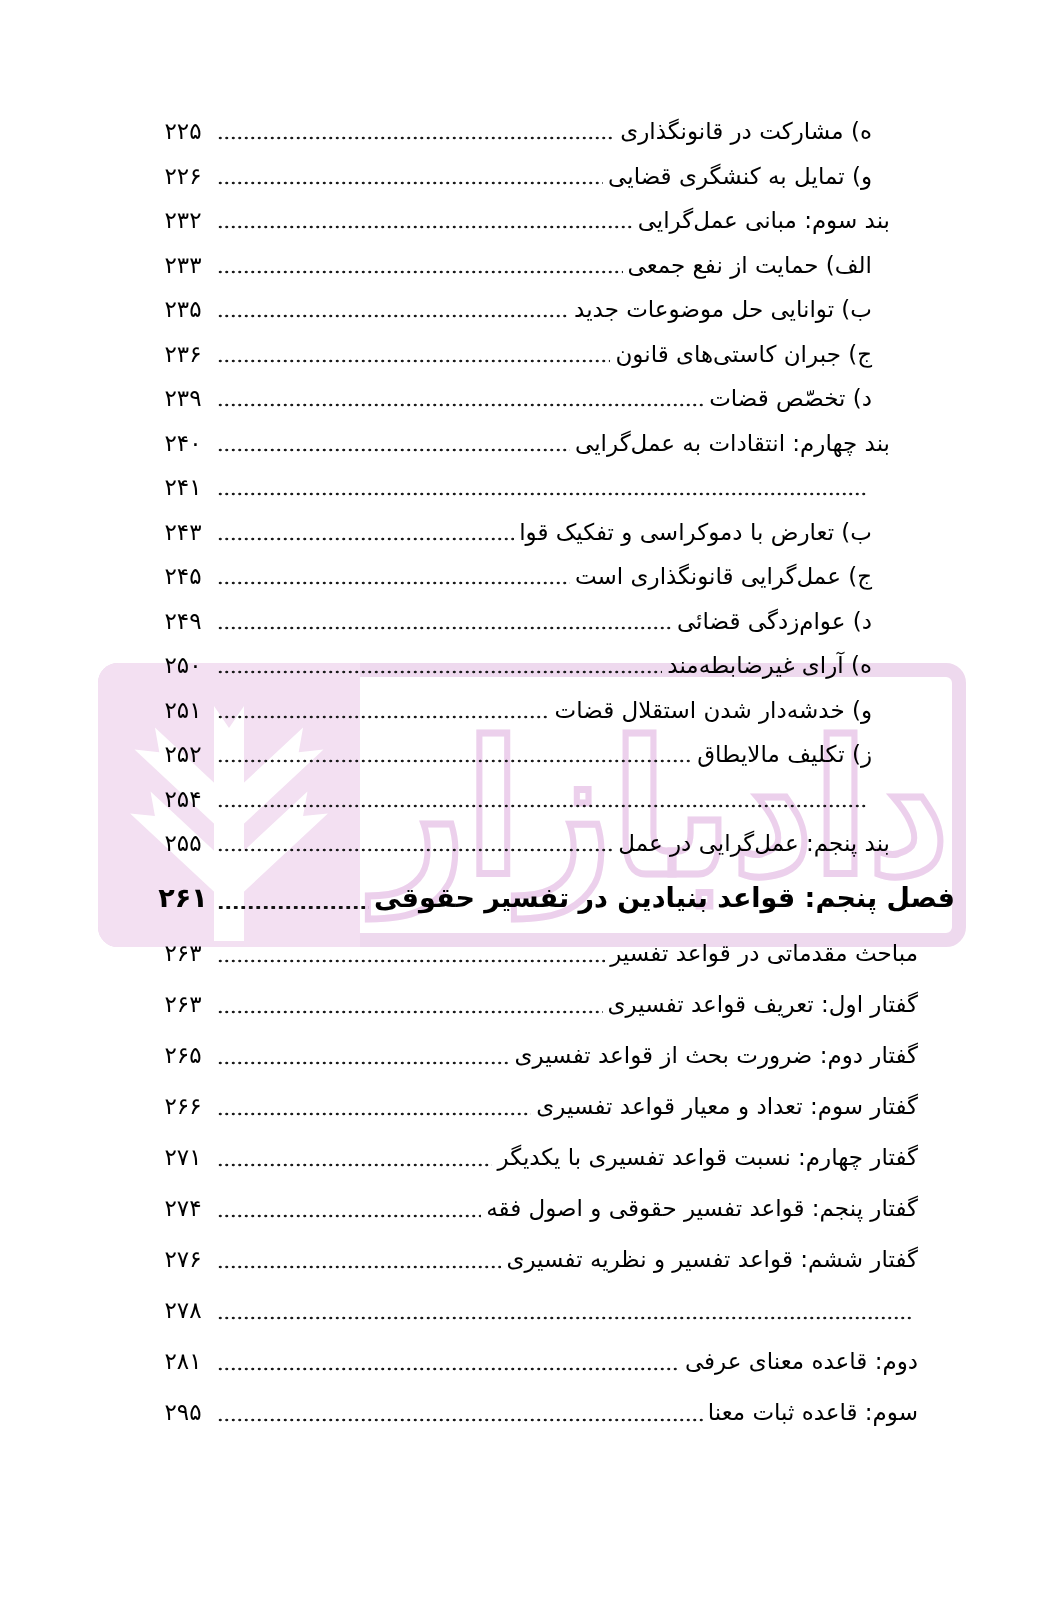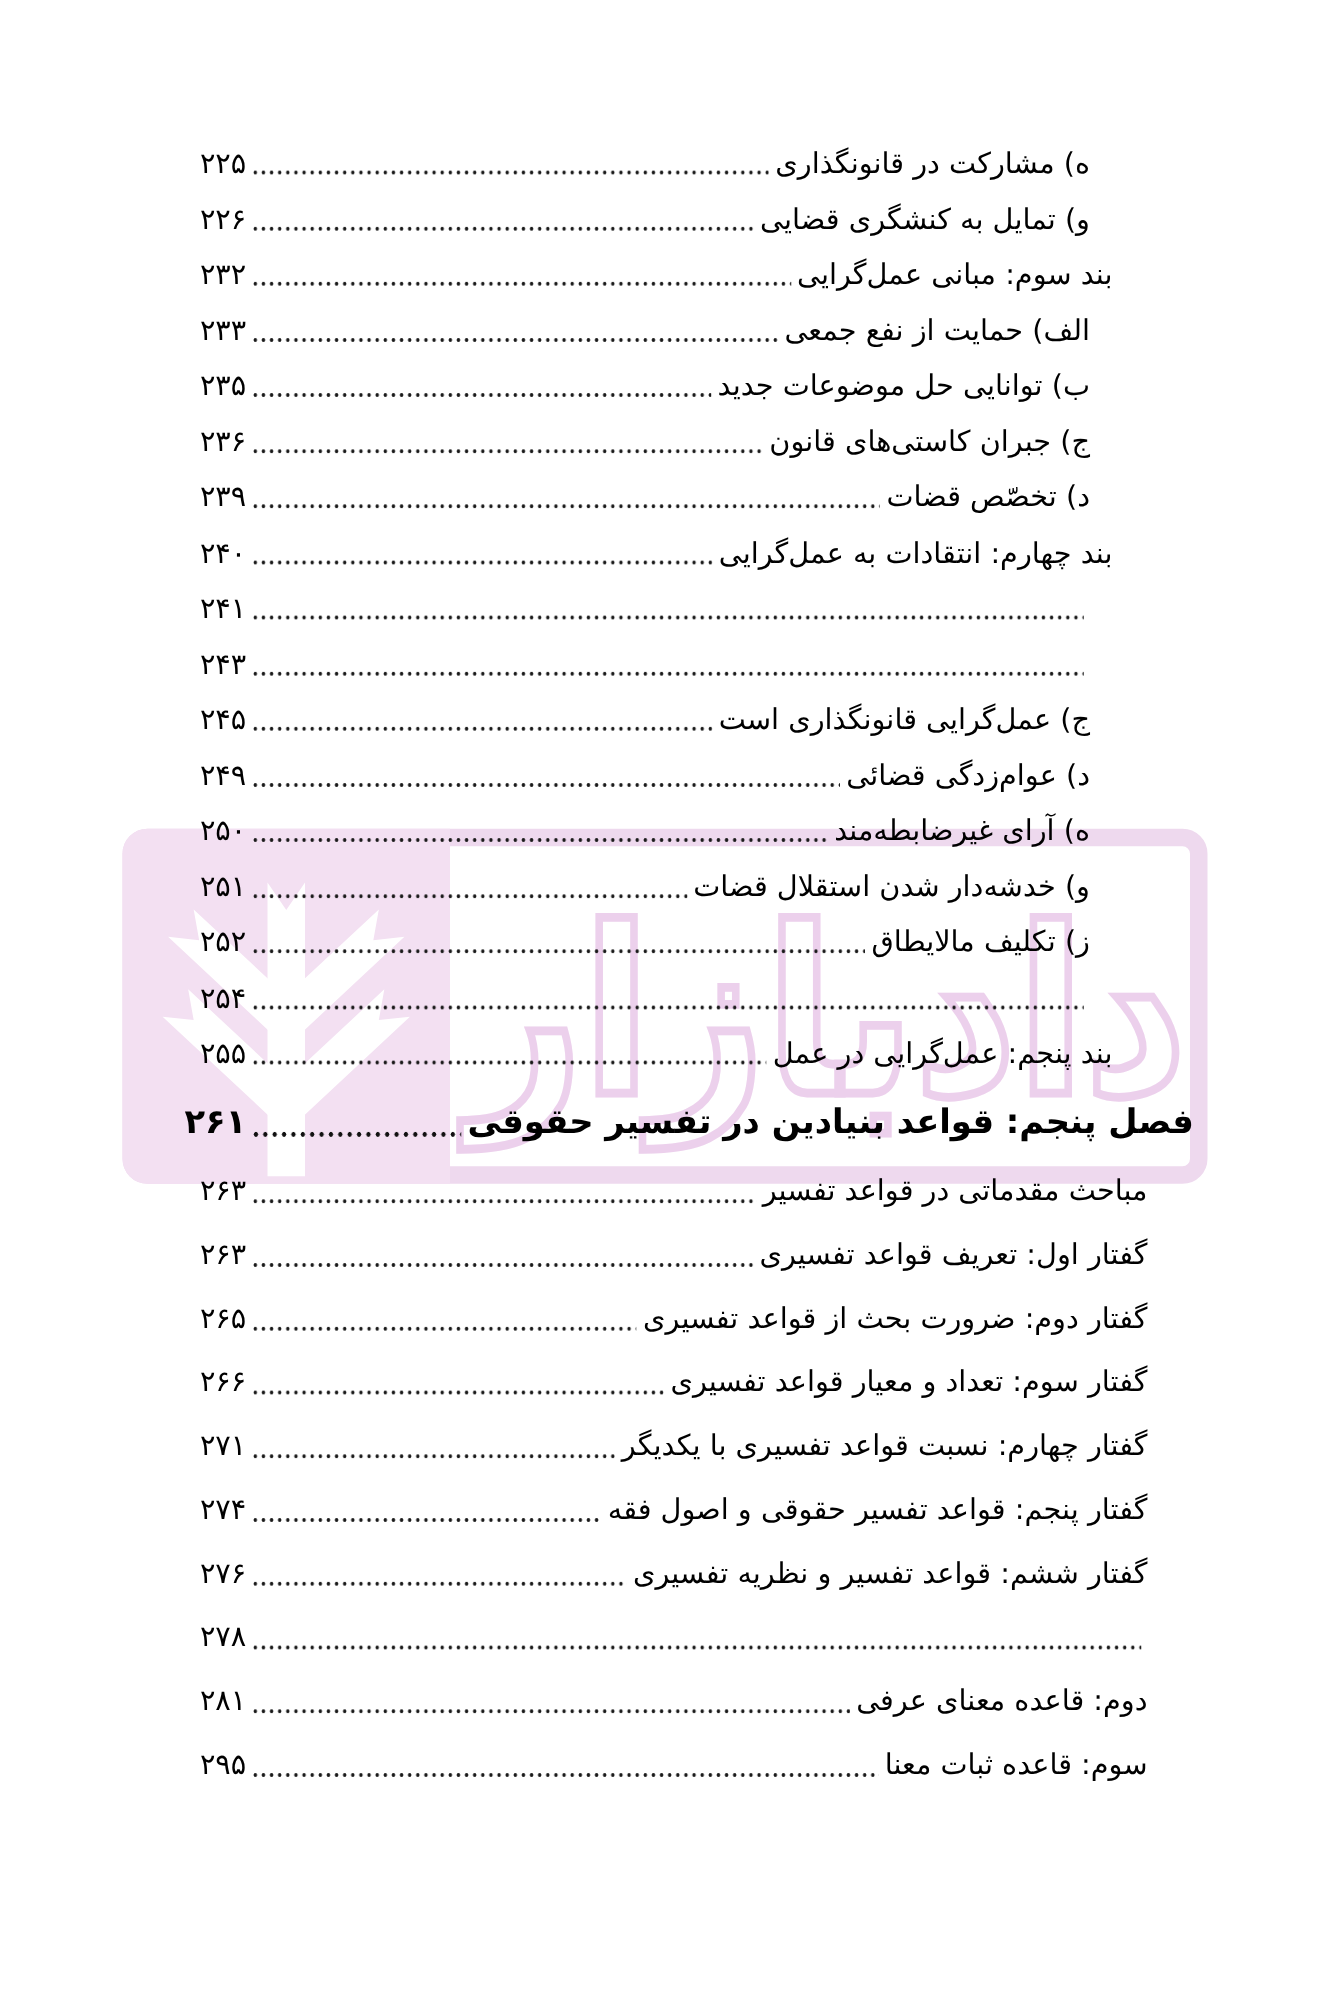--- a/index.html
+++ b/index.html
@@ -69,21 +69,22 @@
     height: 6px;
     margin: 0 5px 7px 4px;
     background-image: radial-gradient(circle, #1a1a1a 1.25px, transparent 1.6px);
     background-size: 6.5px 6px;
     background-position: left bottom;
     background-repeat: repeat-x;
   }
   .row .num {
     flex: 0 0 60px;
     direction: ltr;
-    text-align: right;
+    text-align: center;
+    margin-left: 16px;
   }
   
   .row.level-section { padding-right: 37px; }
   .row.level-clause  { padding-right: 65px; }
   .row.level-item    { padding-right: 83px; }
   .row.level-chapter {
     padding-right: 0;
     height: 46px;
     margin-top: 14px;
     margin-bottom: 8px;
@@ -165,20 +166,21 @@
       <div class="row level-clause">
       <span class="title">بند چهارم: انتقادات به عمل‌گرایی</span>
       <span class="dots"></span>
       <span class="num">۲۴۰</span>
     </div>
       <div class="row level-item">
       <span class="dots"></span>
       <span class="num">۲۴۱</span>
     </div>
       <div class="row level-item">
+      <span class="title">ب) تعارض با دموکراسی و تفکیک قوا</span>
       <span class="dots"></span>
       <span class="num">۲۴۳</span>
     </div>
       <div class="row level-item">
       <span class="title">ج) عمل‌گرایی قانونگذاری است</span>
       <span class="dots"></span>
       <span class="num">۲۴۵</span>
     </div>
       <div class="row level-item">
       <span class="title">د) عوام‌زدگی قضائی</span>

